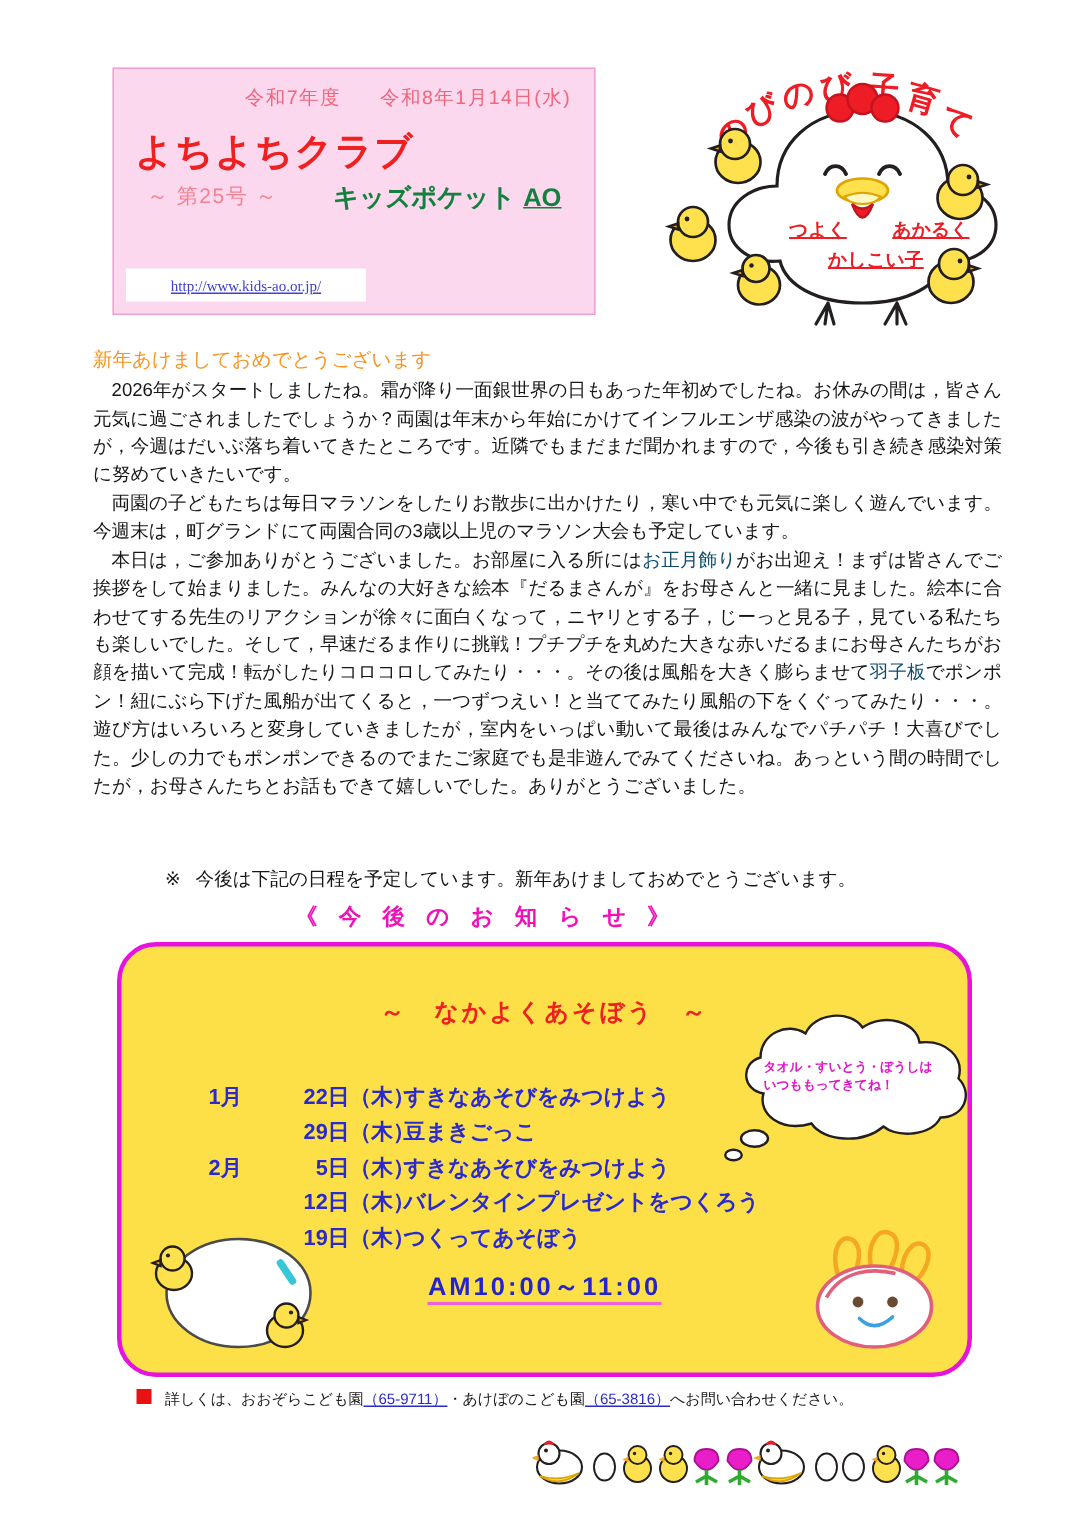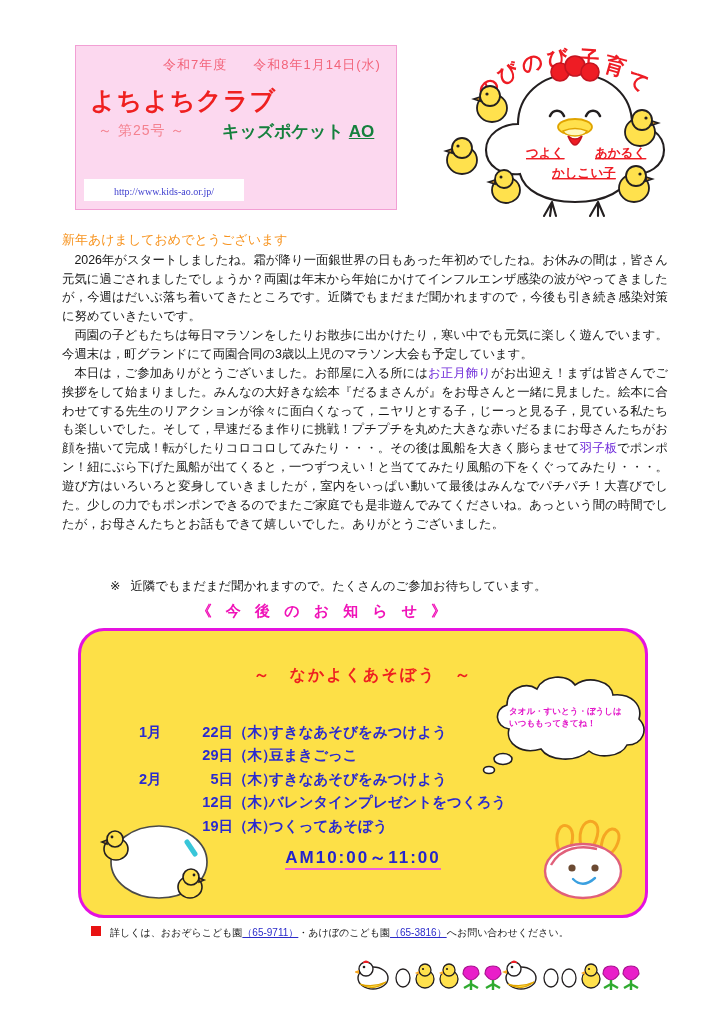--- a/index.html
+++ b/index.html
@@ -80,20 +80,21 @@
     left: 8px; top: 133px;
     width: 160px;
     background: #ffffff;
     padding: 2px 4px;
     box-sizing: border-box;
     text-align: center;
   }
   .hdr-url {
     font-size: 10px;
     color: #4040cf;
+    text-decoration: underline;
     white-space: nowrap;
     font-family: "Liberation Serif", "DejaVu Serif", serif;
   }
   .hdr-en-list {
     position: absolute;
     right: 10px; top: 124px;
     text-align: right;
     font-size: 13px;
     color: #ee2d2d;
     line-height: 1.45;
@@ -123,21 +124,21 @@
   .greeting {
     color: #f7931e;
     font-size: 13px;
     margin-bottom: 1px;
     display: block;
   }
   .body-text p {
     margin: 0;
     text-indent: 1em;
   }
-  .hl-pink { color: #6d28d9; }
+  .hl-pink { color: #0c4a6e; }
   .hl-blue { color: #5a5ad8; }
 
   .note-line {
     position: absolute;
     left: 110px; top: 578px;
     font-size: 12.4px;
     color: #161616;
     white-space: nowrap;
   }
   .note-line .mark { margin-right: 10px; }
@@ -393,21 +394,21 @@
 </div>
 
 <div class="body-text">
   <span class="greeting">新年あけましておめでとうございます</span>
   <p>2026年がスタートしましたね。霜が降り一面銀世界の日もあった年初めでしたね。お休みの間は，皆さん元気に過ごされましたでしょうか？両園は年末から年始にかけてインフルエンザ感染の波がやってきましたが，今週はだいぶ落ち着いてきたところです。近隣でもまだまだ聞かれますので，今後も引き続き感染対策に努めていきたいです。</p>
   <p>両園の子どもたちは毎日マラソンをしたりお散歩に出かけたり，寒い中でも元気に楽しく遊んでいます。今週末は，町グランドにて両園合同の3歳以上児のマラソン大会も予定しています。</p>
   <p><span>本日は，ご参加ありがとうございました。お部屋に入る所には</span><span class="hl-pink">お正月飾り</span><span>がお出迎え！まずは皆さんでご挨拶をして始まりました。みんなの大好きな絵本『だるまさんが』をお母さんと一緒に見ました。絵本に合わせてする先生のリアクションが徐々に面白くなって，ニヤリとする子，じーっと見る子，見ている私たちも楽しいでした。そして，早速だるま作りに挑戦！プチプチを丸めた大きな赤いだるまにお母さんたちがお顔を描いて完成！転がしたりコロコロしてみたり・・・。その後は風船を大きく膨らませて</span><span class="hl-pink">羽子板</span><span>でポンポン！紐にぶら下げた風船が出てくると，一つずつえい！と当ててみたり風船の下をくぐってみたり・・・。遊び方はいろいろと変身していきましたが，室内をいっぱい動いて最後はみんなでパチパチ！大喜びでした。少しの力でもポンポンできるのでまたご家庭でも是非遊んでみてくださいね。あっという間の時間でしたが，お母さんたちとお話もできて嬉しいでした。ありがとうございました。</span></p>
 </div>
 
 <div class="note-line">
-  <span class="mark">※</span><span>近隣でもまだまだ聞かれますので。たくさんのご参加お待ちしています。</span>
+  <span class="mark">※</span><span>今後は下記の日程を予定しています。新年あけましておめでとうございます。</span>
 </div>
 
 <div class="announce-title">《 今 後 の お 知 ら せ 》</div>
 
 <div class="pink-box">
 
   <div class="nakayoku">～　なかよくあそぼう　～</div>
 
   <div class="bubble">
     <svg width="196" height="104" viewBox="0 0 196 104" xmlns="http://www.w3.org/2000/svg">

